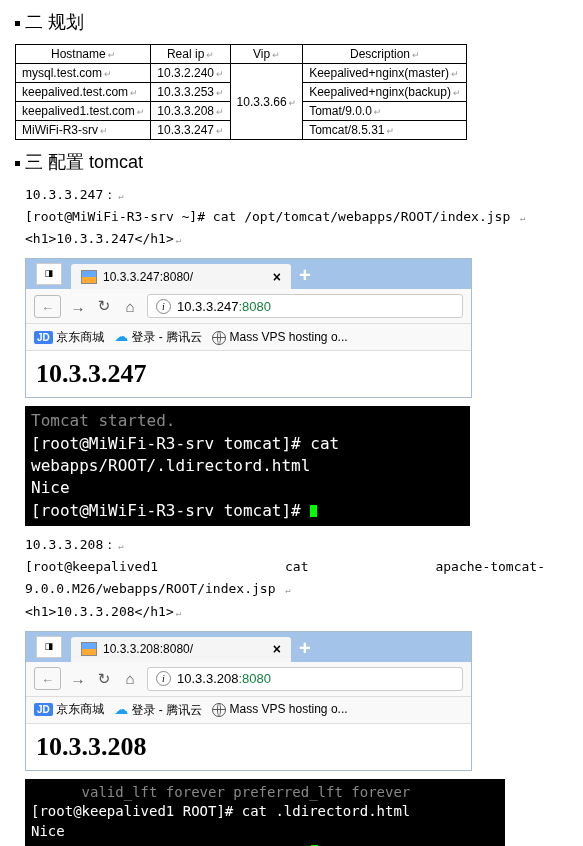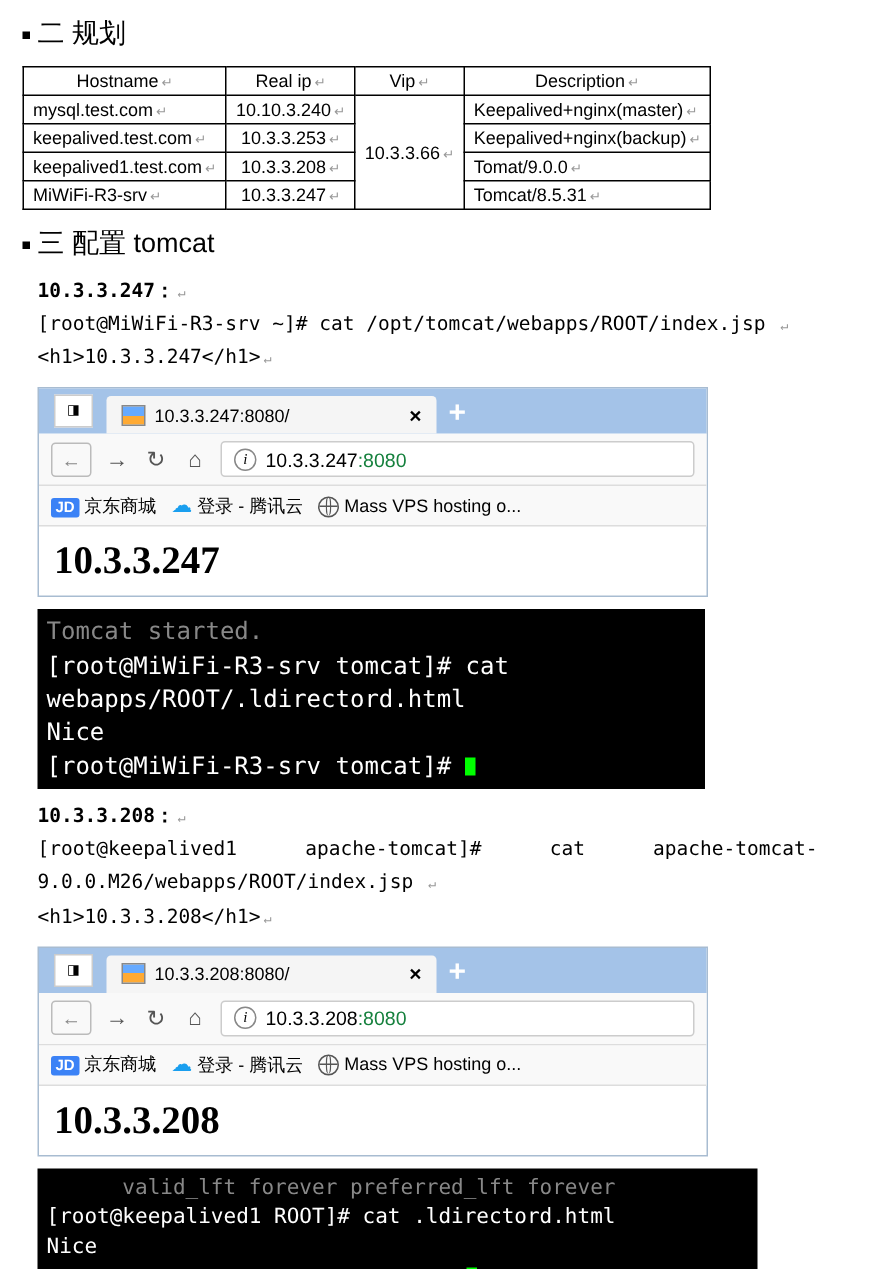--- a/index.html
+++ b/index.html
@@ -44,21 +44,21 @@
     color: #999;
     margin-left: 2px;
   }
   .mono-block {
     font-family: "Microsoft YaHei", monospace;
     font-size: 13px;
     margin: 8px 0 8px 20px;
     line-height: 1.7;
   }
   .bold-ip {
-    font-weight: bold;
+    font-weight: normal;
   }
   
   .browser {
     margin: 8px 0 8px 20px;
     border: 1px solid #a8bcd1;
     width: 445px;
     background: #fff;
   }
   .browser .tabbar {
     background: #a4c3e8;
@@ -255,21 +255,21 @@
 <table>
   <tbody>
         <tr>
     <th><span>Hostname</span><span class="anchor-icon">↵</span></th>
     <th><span>Real ip</span><span class="anchor-icon">↵</span></th>
     <th><span>Vip</span><span class="anchor-icon">↵</span></th>
     <th><span>Description</span><span class="anchor-icon">↵</span></th>
   </tr>
   <tr>
     <td style="text-align:left"><span>mysql.test.com</span><span class="anchor-icon">↵</span></td>
-    <td><span>10.10.3.240</span><span class="anchor-icon">↵</span></td>
+    <td><span>10.3.2.240</span><span class="anchor-icon">↵</span></td>
     <td rowspan="4"><span>10.3.3.66</span><span class="anchor-icon">↵</span></td>
     <td style="text-align:left"><span>Keepalived+nginx(master)</span><span class="anchor-icon">↵</span></td>
   </tr>
   <tr>
     <td style="text-align:left"><span>keepalived.test.com</span><span class="anchor-icon">↵</span></td>
     <td><span>10.3.3.253</span><span class="anchor-icon">↵</span></td>
     <td style="text-align:left"><span>Keepalived+nginx(backup)</span><span class="anchor-icon">↵</span></td>
   </tr>
   <tr>
     <td style="text-align:left"><span>keepalived1.test.com</span><span class="anchor-icon">↵</span></td>
@@ -325,21 +325,20 @@
 
 <div class="terminal"><span class="dim">Tomcat started.</span>
 [root@MiWiFi-R3-srv tomcat]# cat webapps/ROOT/.ldirectord.html
 Nice
 [root@MiWiFi-R3-srv tomcat]# <span class="cursor"></span></div>
 
 <div class="mono-block">
   <span class="bold-ip">10.3.3.208：</span><span class="anchor-icon">↵</span><br>
   <span style="display:flex;justify-content:space-between;width:520px">
     <span>[root@keepalived1</span>
-    <span>apache-tomcat]#</span>
     <span>cat</span>
     <span>apache-tomcat-</span>
   </span>
   <span>9.0.0.M26/webapps/ROOT/index.jsp</span> <span class="anchor-icon">↵</span><br>
   <span>&lt;h1&gt;10.3.3.208&lt;/h1&gt;</span><span class="anchor-icon">↵</span>
 </div>
 
 <div class="browser">
   <div class="tabbar">
     <div class="favbox">◨</div>

